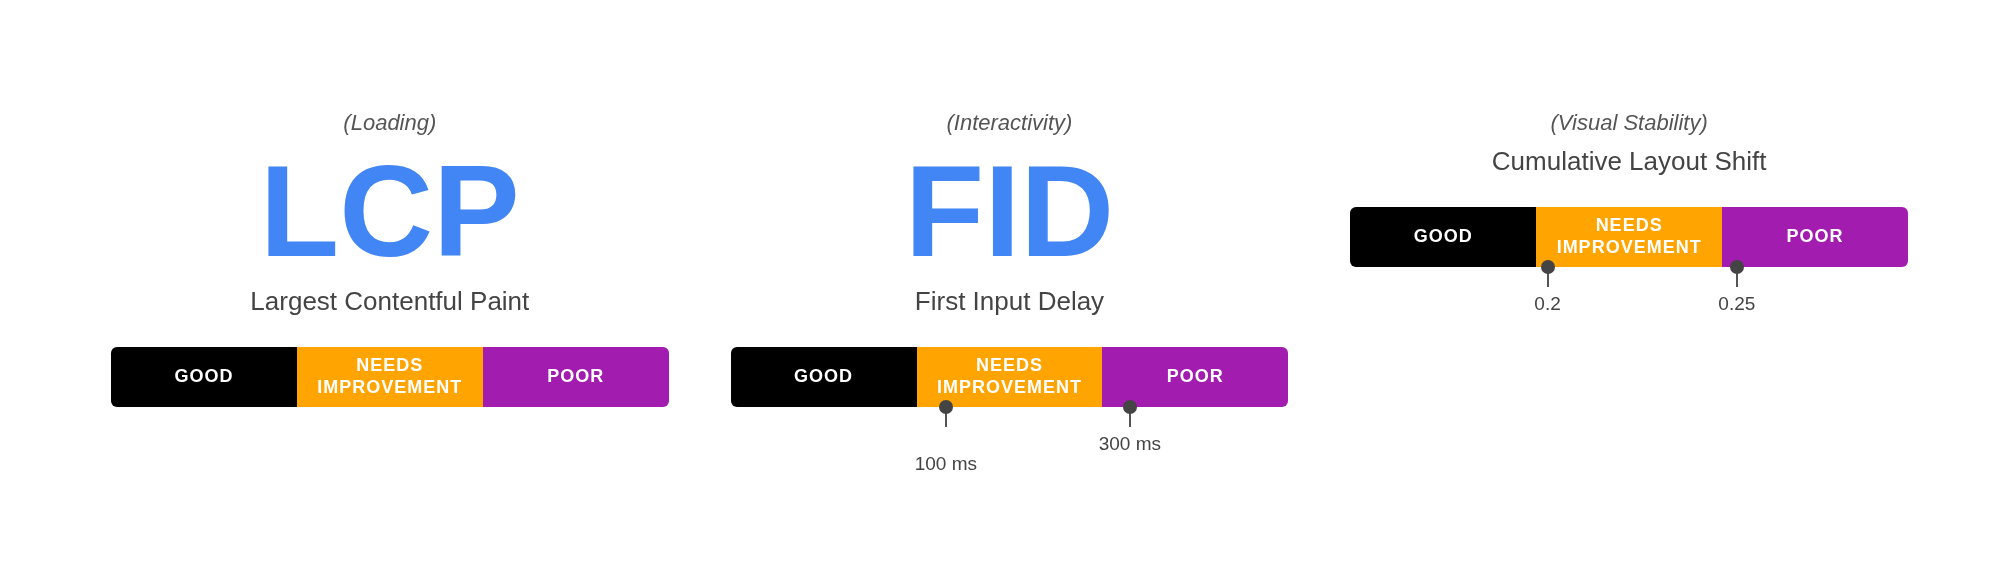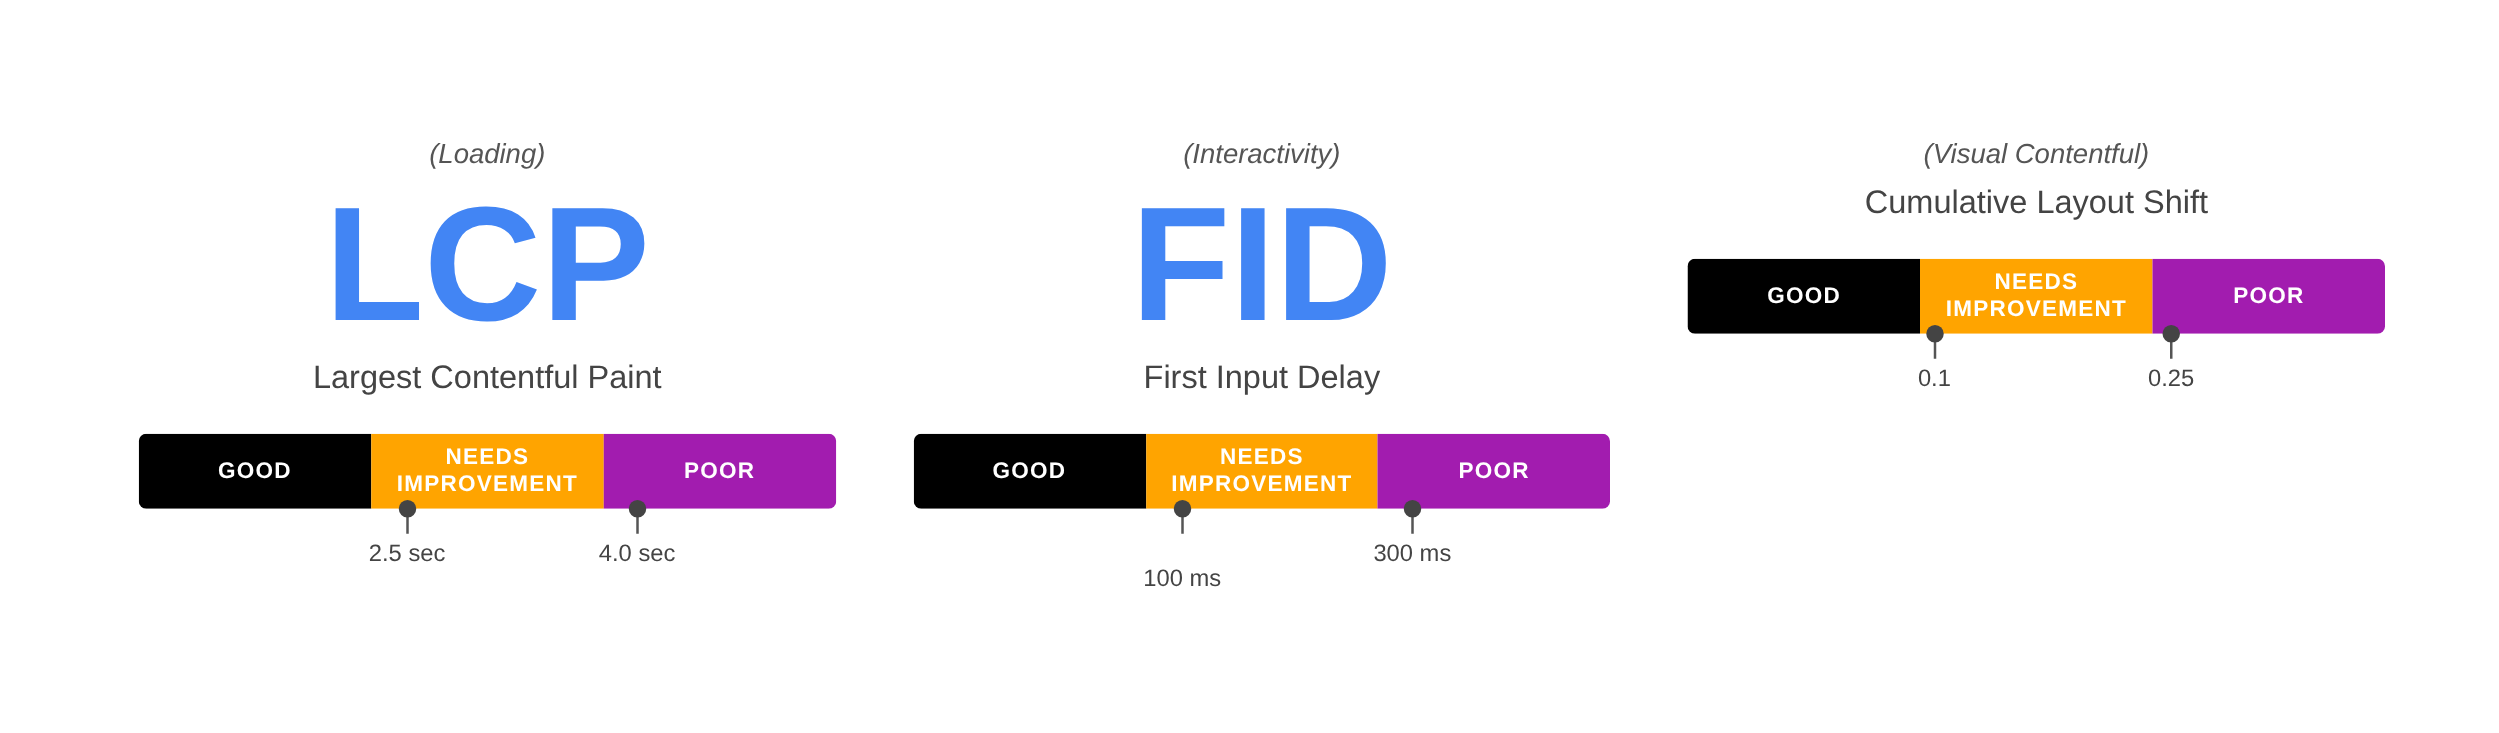--- a/index.html
+++ b/index.html
@@ -116,34 +116,20 @@
 <div class="metric-card">
       <div class="metric-subtitle">(Loading)</div>
       <div class="metric-acronym">LCP</div>
       <div class="metric-name">Largest Contentful Paint</div>
       <div class="scale-with-markers">
         <div class="scale-bar">
           <div class="scale-good">GOOD</div>
           <div class="scale-needs">NEEDS<br>IMPROVEMENT</div>
           <div class="scale-poor">POOR</div>
         </div>
-        <div class="tick-container">
-          <div class="tick" style="left: 33%; position: absolute;">
-            <div style="position: relative; width: 2px; height: 20px; background: rgb(85, 85, 85); margin-left: 0px;">
-              <div style="width: 14px; height: 14px; background: rgb(68, 68, 68); border-radius: 50%; position: absolute; top: -7px; left: -6px;"></div>
-            </div>
-            <div class="tick-label">2.5 sec</div>
-          </div>
-          <div class="tick" style="position: absolute; left: 66%;">
-            <div style="position: relative; width: 2px; height: 20px; background: rgb(85, 85, 85);">
-              <div style="width: 14px; height: 14px; background: rgb(68, 68, 68); border-radius: 50%; position: absolute; top: -7px; left: -6px;"></div>
-            </div>
-            <div class="tick-label">4.0 sec</div>
-          </div>
-        </div>
       </div>
     </div>
     <div class="metric-card">
       <div class="metric-subtitle">(Interactivity)</div>
       <div class="metric-acronym">FID</div>
       <div class="metric-name">First Input Delay</div>
       <div class="scale-with-markers">
         <div class="scale-bar">
           <div class="scale-good">GOOD</div>
           <div class="scale-needs">NEEDS<br>IMPROVEMENT</div>
@@ -159,34 +145,34 @@
           <div class="tick" style="position: absolute; left: 66%;">
             <div style="position: relative; width: 2px; height: 20px; background: rgb(85, 85, 85);">
               <div style="width: 14px; height: 14px; background: rgb(68, 68, 68); border-radius: 50%; position: absolute; top: -7px; left: -6px;"></div>
             </div>
             <div class="tick-label">300 ms</div>
           </div>
         </div>
       </div>
     </div>
     <div class="metric-card">
-      <div class="metric-subtitle">(Visual Contentful)</div>
+      <div class="metric-subtitle">(Visual Stability)</div>
       <div class="metric-name">Cumulative Layout Shift</div>
       <div class="scale-with-markers">
         <div class="scale-bar">
           <div class="scale-good">GOOD</div>
           <div class="scale-needs">NEEDS<br>IMPROVEMENT</div>
           <div class="scale-poor">POOR</div>
         </div>
         <div class="tick-container">
           <div class="tick" style="left: 33%; position: absolute;">
             <div style="position: relative; width: 2px; height: 20px; background: rgb(85, 85, 85); margin-left: 0px;">
               <div style="width: 14px; height: 14px; background: rgb(68, 68, 68); border-radius: 50%; position: absolute; top: -7px; left: -6px;"></div>
             </div>
-            <div class="tick-label">0.1</div>
+            <div class="tick-label">0.2</div>
           </div>
           <div class="tick" style="position: absolute; left: 66%;">
             <div style="position: relative; width: 2px; height: 20px; background: rgb(85, 85, 85);">
               <div style="width: 14px; height: 14px; background: rgb(68, 68, 68); border-radius: 50%; position: absolute; top: -7px; left: -6px;"></div>
             </div>
             <div class="tick-label">0.25</div>
           </div>
         </div>
       </div>
     </div>

